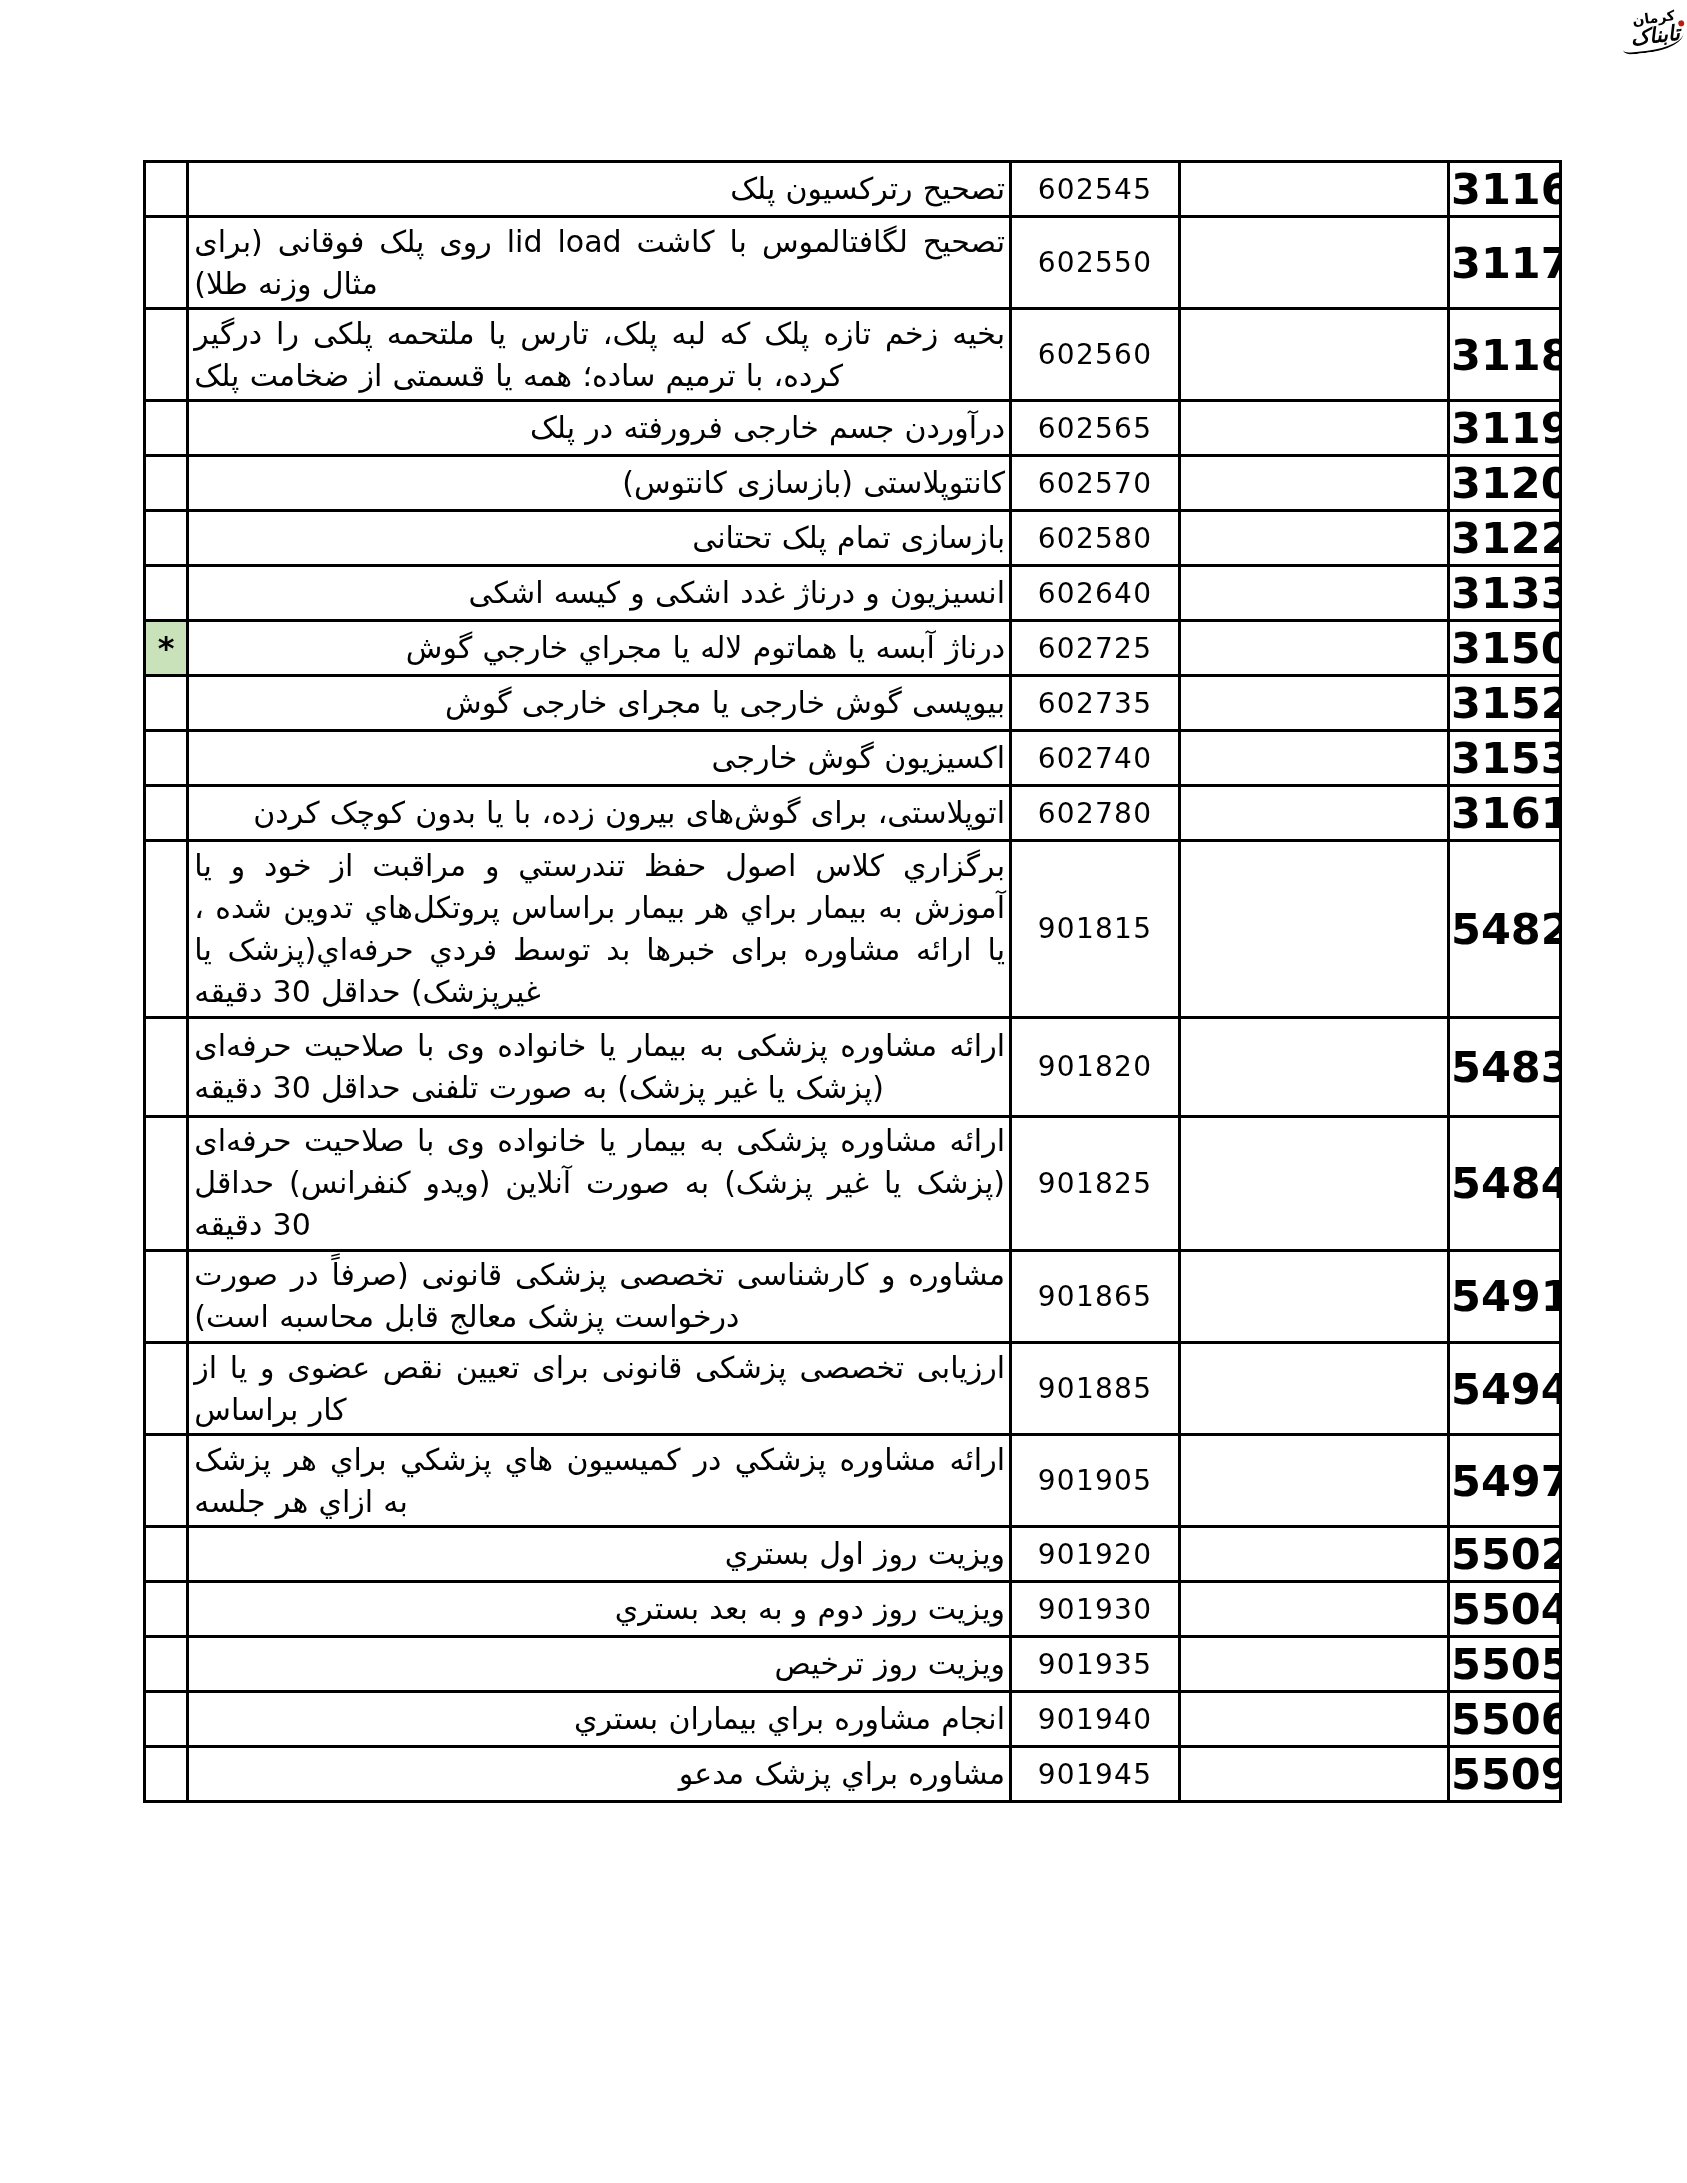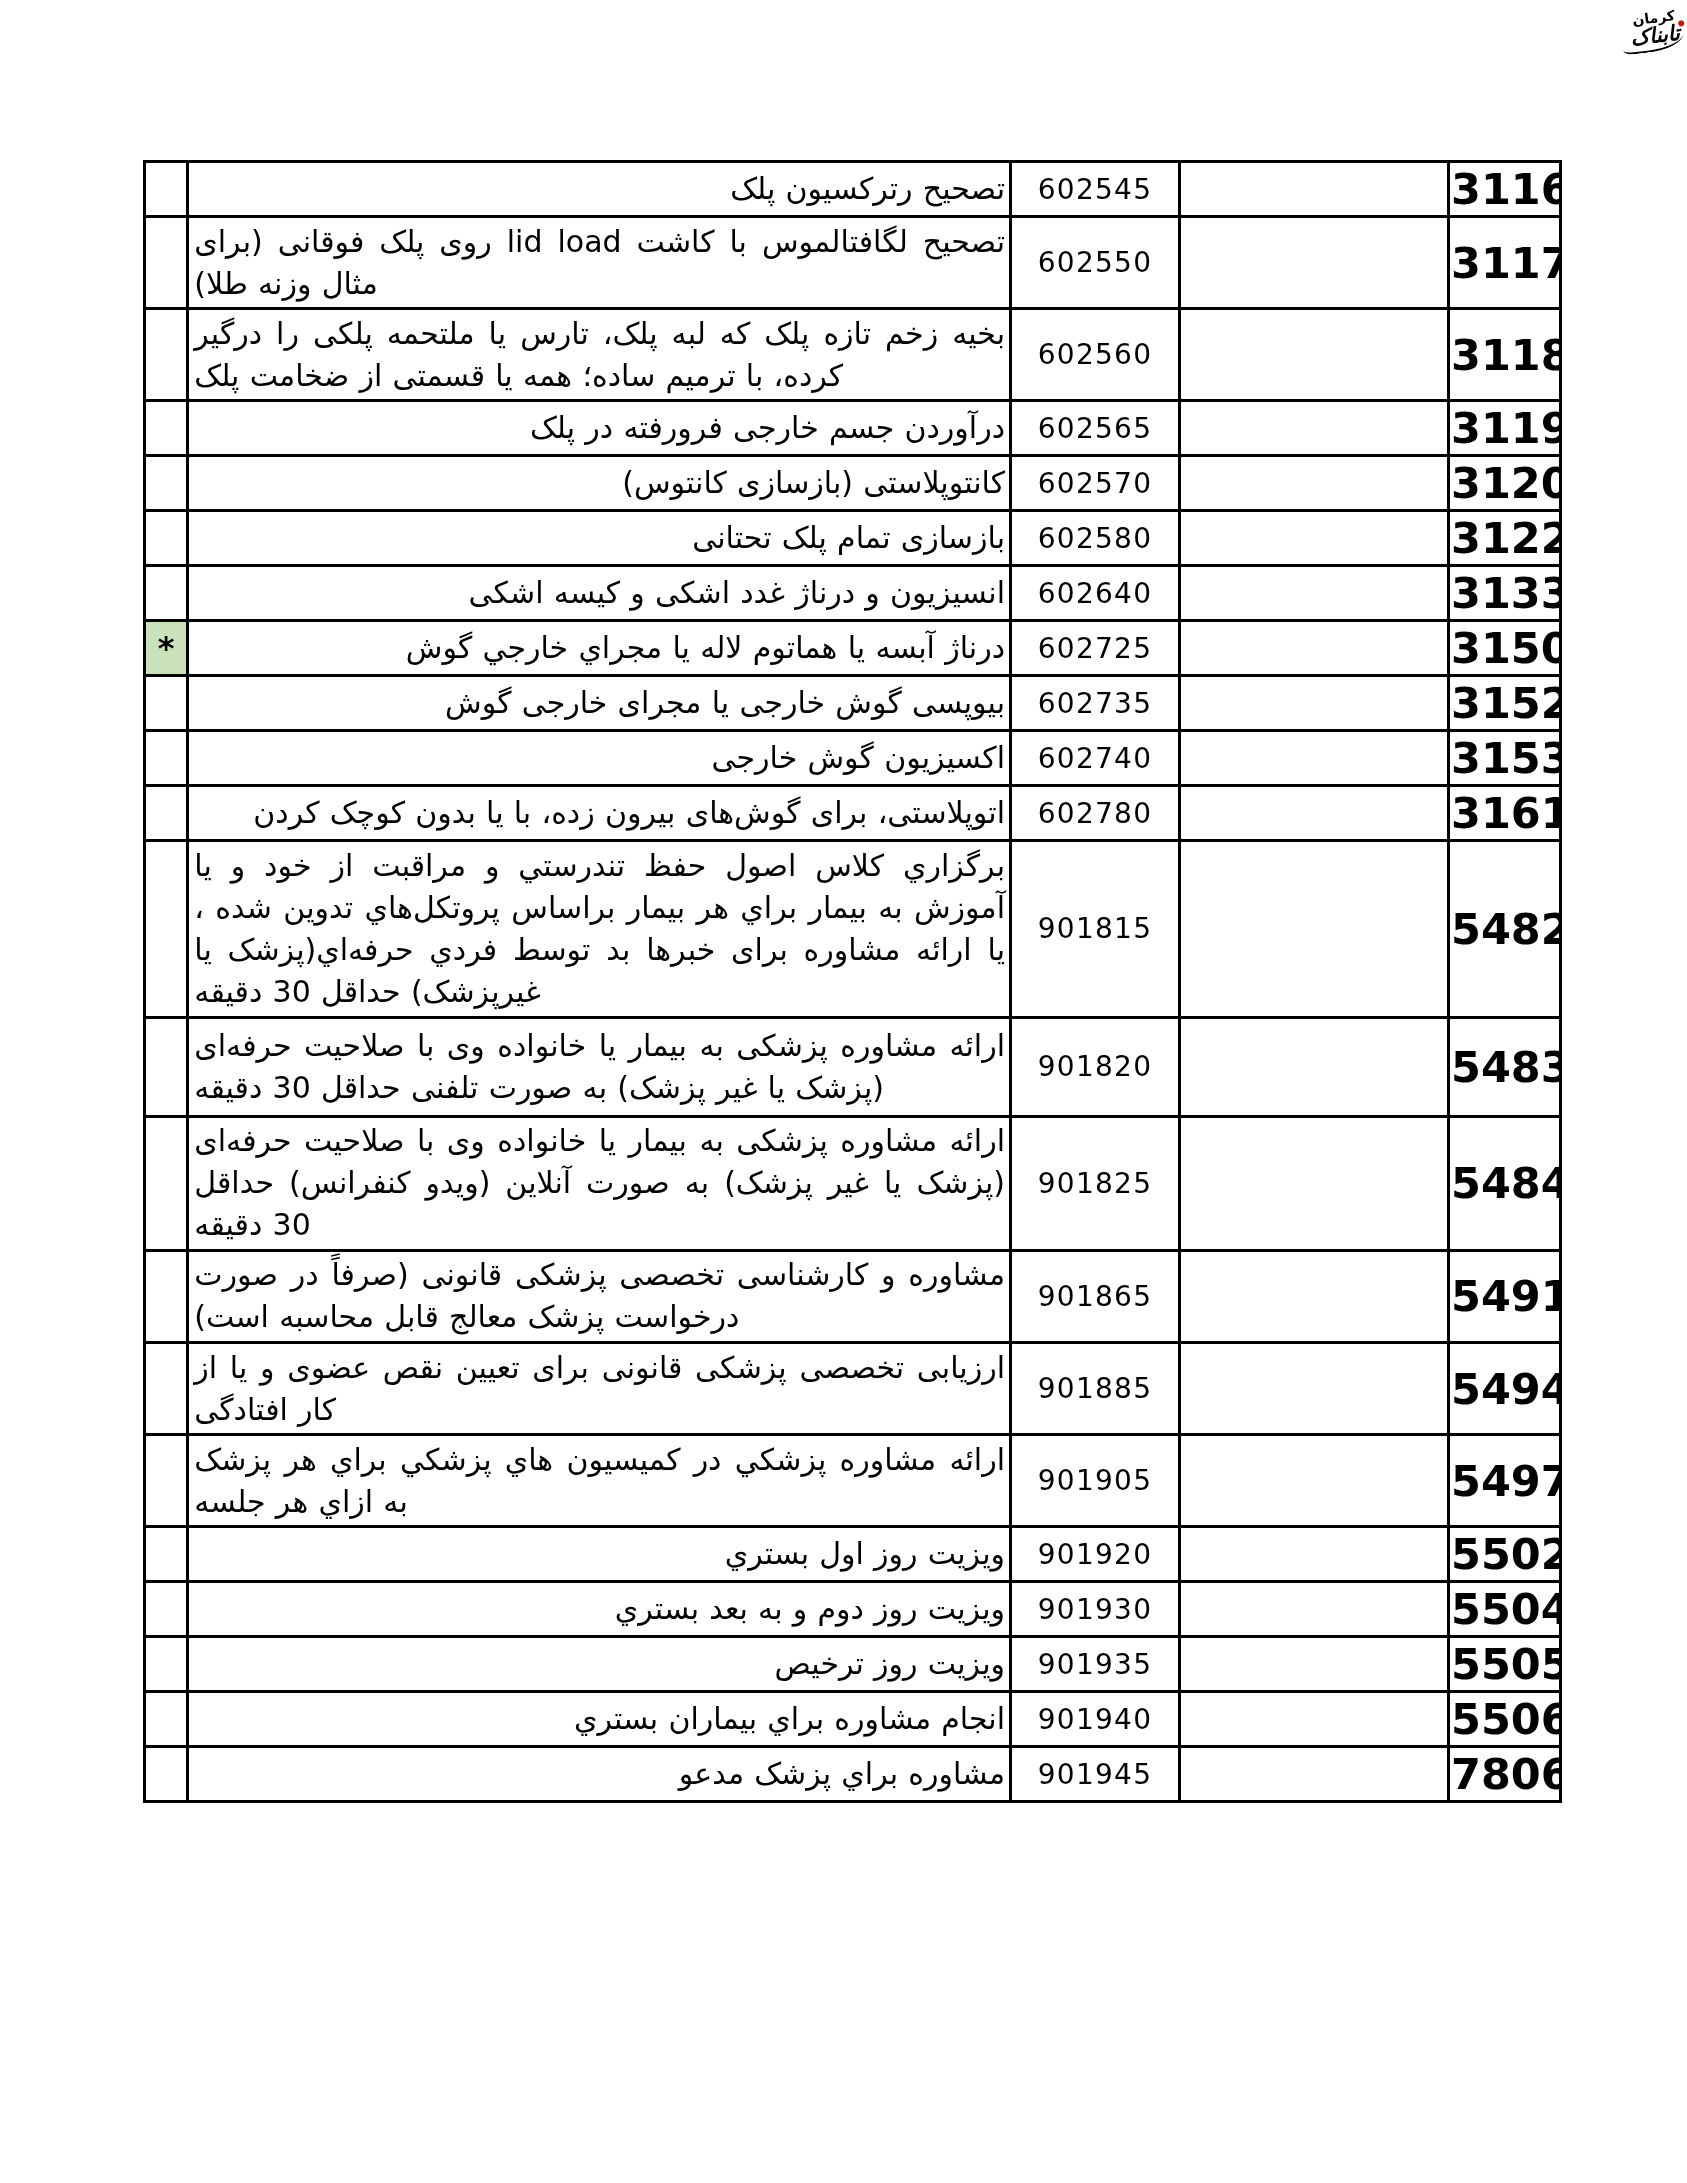--- a/index.html
+++ b/index.html
@@ -213,21 +213,21 @@
   </tr>
       <tr style="height: 89px;">
     <td class="star-cell"></td>
     <td class="desc-cell justify">مشاوره و کارشناسی تخصصی پزشکی قانونی (صرفاً در صورت درخواست پزشک معالج قابل محاسبه است)</td>
     <td class="code-cell">901865</td>
     <td class="blank-cell"></td>
     <td class="id-cell">5491</td>
   </tr>
       <tr style="height: 83px;">
     <td class="star-cell"></td>
-    <td class="desc-cell justify">ارزیابی تخصصی پزشکی قانونی برای تعیین نقص عضوی و یا از کار افتادگی</td>
+    <td class="desc-cell justify">ارزیابی تخصصی پزشکی قانونی برای تعیین نقص عضوی و یا از کار براساس</td>
     <td class="code-cell">901885</td>
     <td class="blank-cell"></td>
     <td class="id-cell">5494</td>
   </tr>
       <tr style="height: 76px; margin-top: 16px;">
     <td class="star-cell"></td>
     <td class="desc-cell justify">ارائه مشاوره پزشکي در کمیسیون هاي پزشکي براي هر پزشک به ازاي هر جلسه</td>
     <td class="code-cell">901905</td>
     <td class="blank-cell"></td>
     <td class="id-cell">5497</td>
@@ -258,17 +258,17 @@
     <td class="desc-cell">انجام مشاوره براي بیماران بستري</td>
     <td class="code-cell">901940</td>
     <td class="blank-cell"></td>
     <td class="id-cell">5506</td>
   </tr>
       <tr style="height: 41px;">
     <td class="star-cell"></td>
     <td class="desc-cell">مشاوره براي پزشک مدعو</td>
     <td class="code-cell">901945</td>
     <td class="blank-cell"></td>
-    <td class="id-cell">7806</td>
+    <td class="id-cell">5509</td>
   </tr>
     </tbody>
 </table>
 
 
 </body></html>

